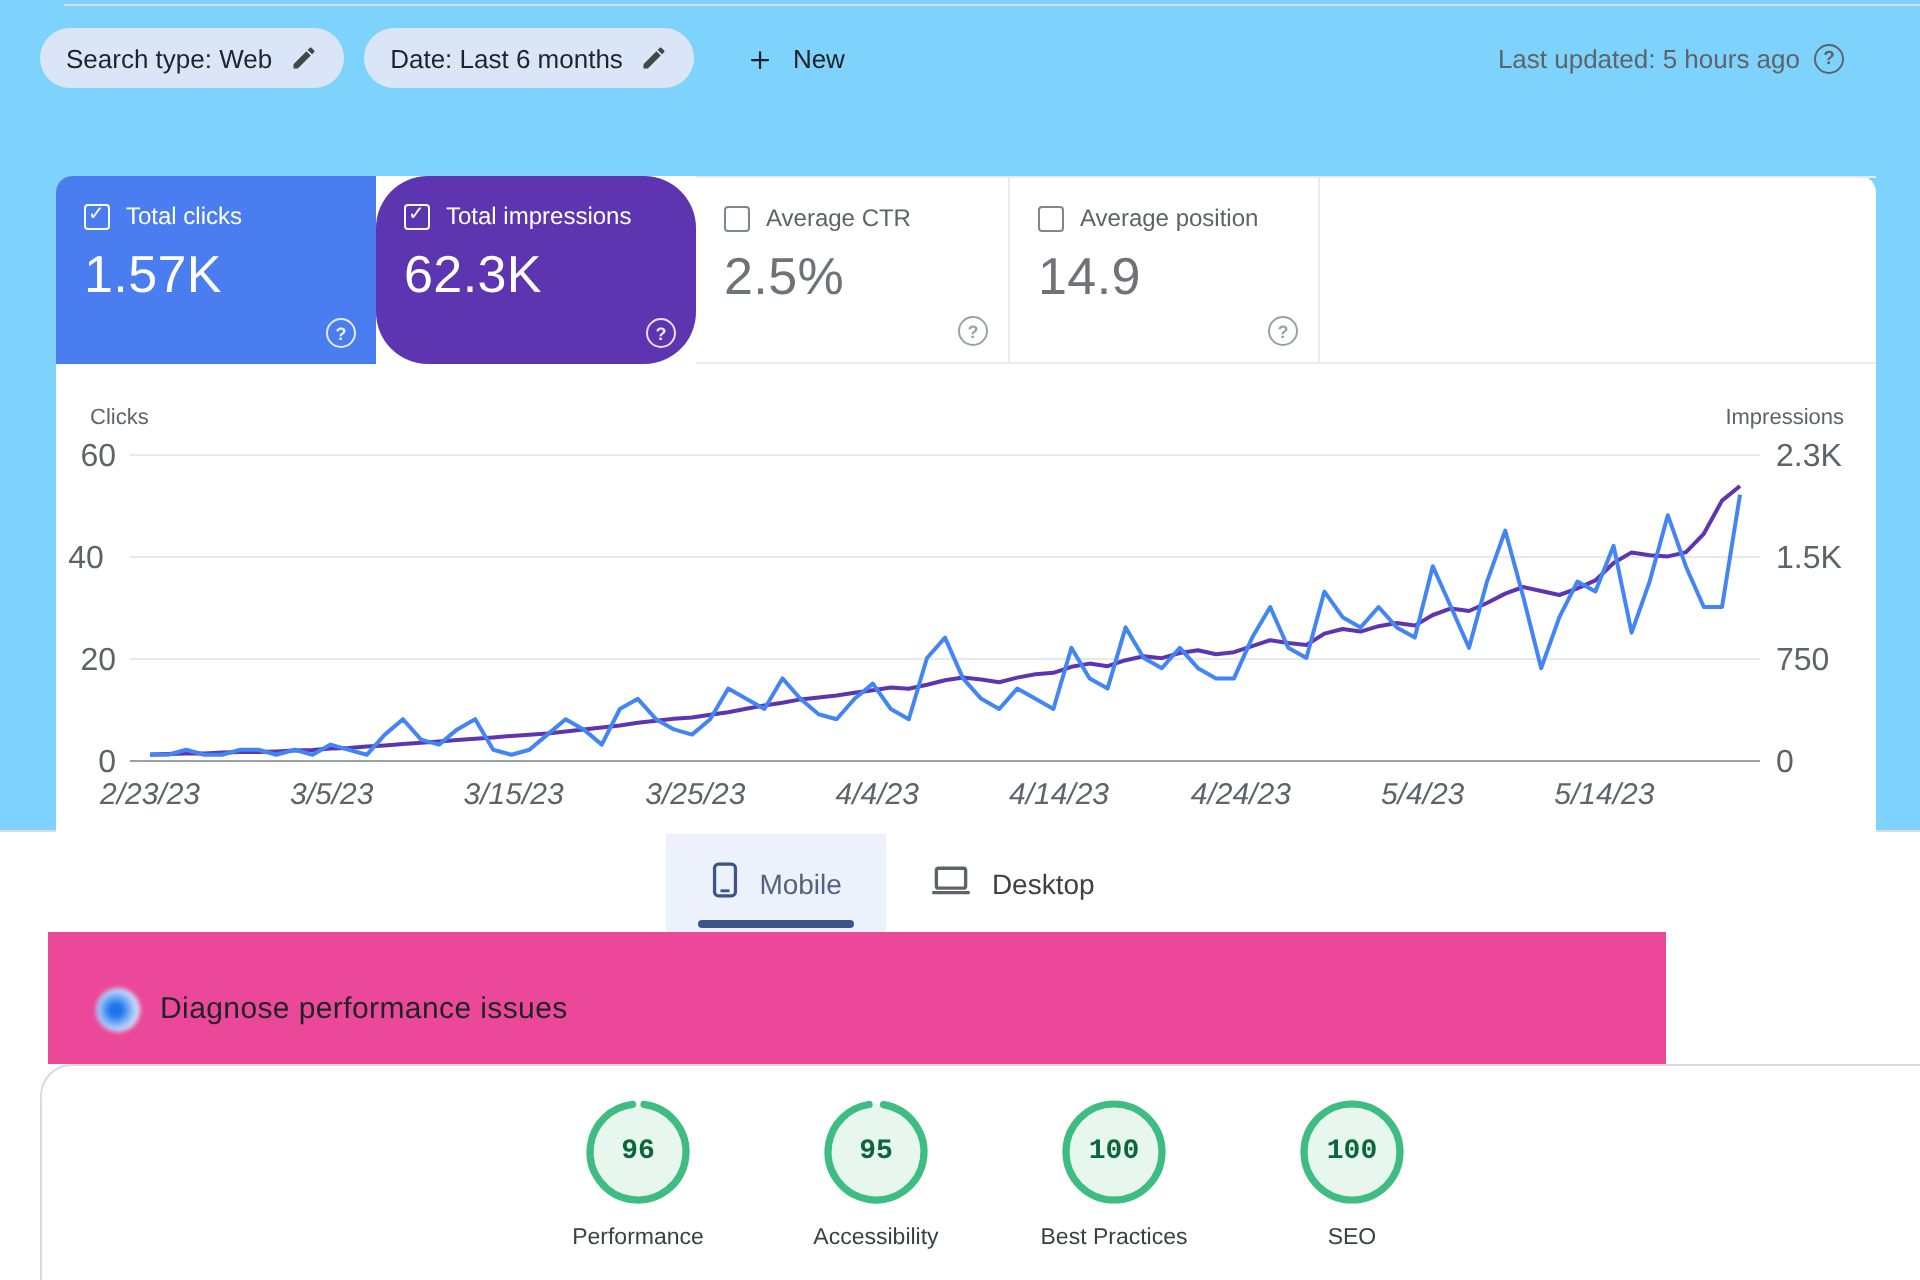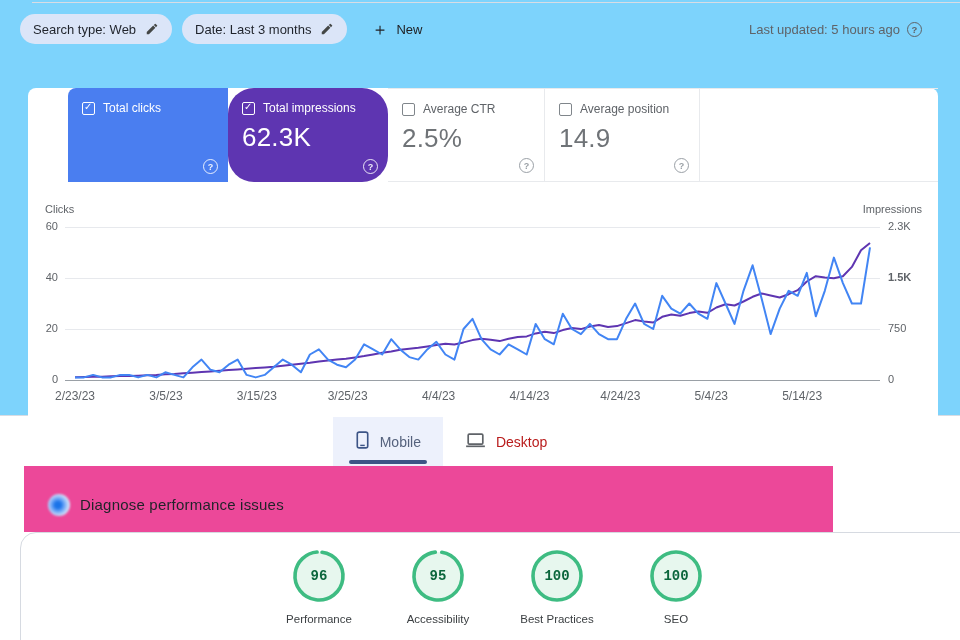--- a/index.html
+++ b/index.html
@@ -17,45 +17,45 @@
   .plus-icon { font-size:17px; line-height:1; color:#202124; font-weight:400; }
 
   .last-updated { position:absolute; right:38px; top:22px; display:flex; align-items:center; gap:7px; font-size:13px; color:#5f6368; }
   .help-circle { width:15px; height:15px; border:1.3px solid #5f6368; border-radius:50%; font-size:9.5px; color:#5f6368; display:flex; align-items:center; justify-content:center; font-weight:700; }
 
   .gsc-card { position:absolute; left:28px; top:88px; width:910px; height:328px; background:#ffffff; border-radius:8px 8px 0 0; }
 
   .cards-row { display:flex; height:94px; }
   .metric-card { position:relative; padding:13px 14px; cursor:pointer; }
   .metric-card.colored { color:#ffffff; }
-  .metric-card.first { border-radius:8px 0 0 0;margin-left:40px; }
+  .metric-card.first { border-radius:8px 0 0 0; }
   .metric-card.plain { background:#ffffff; border-top:1px solid #e8eaed; border-right:1px solid #e8eaed; border-bottom:1px solid #e8eaed; }
   .cards-filler { flex:1; border-top:1px solid #e8eaed; border-bottom:1px solid #e8eaed; }
   .mc-label-row { display:flex; align-items:center; gap:8px; font-size:12px; }
   .metric-card.plain .mc-label-row { color:#5f6368; }
   .mc-checkbox { width:13px; height:13px; border-radius:2px; flex:0 0 auto; position:relative; }
   .mc-checkbox.checked { border:1.6px solid #ffffff; }
   .mc-checkbox.checked::after { content:"✓"; position:absolute; left:1px; top:-2px; font-size:10px; color:#ffffff; }
   .mc-checkbox.unchecked { border:1.6px solid #80868b; }
   .mc-value { font-size:26px; margin-top:7px; letter-spacing:.2px; }
   .metric-card.plain .mc-value { color:#6f7377; }
   .mc-help { position:absolute; right:10px; bottom:8px; width:15px; height:15px; border-radius:50%; font-size:9px; display:flex; align-items:center; justify-content:center; font-weight:700; }
   .metric-card.colored .mc-help { border:1.3px solid rgba(255,255,255,.85); color:rgba(255,255,255,.9); }
   .metric-card.plain .mc-help { border:1.3px solid #9aa0a6; color:#9aa0a6; }
 
   .axis-title { position:absolute; font-size:11px; color:#5f6368; }
-  .tick-label { position:absolute; font-size:11px; color:#5f6368; }
-  .xtick-label { position:absolute; top:301px; font-size:12px; color:#5f6368; transform:translateX(-50%); }
+  .tick-label { position:absolute; font-size:16px; color:#5f6368; }
+  .xtick-label { position:absolute; top:301px; font-size:15px; color:#5f6368; transform:translateX(-50%);font-style:italic; }
   .plot-svg { position:absolute; left:37px; top:139px; overflow:visible; }
 
   
   .tabs-bar { position:absolute; left:0; top:417px; width:902px; height:49px; background:#ffffff; display:flex; justify-content:center; }
   .tab { display:flex; align-items:center; justify-content:center; gap:10px; height:100%; padding:0 22px; font-size:14px; cursor:pointer; position:relative; }
   .tab.active { background:#edf1fc; color:#55627d; }
-  .tab.inactive { color:#b91c1c;text-align:right; }
+  .tab.inactive { color:#404040;text-align:right; }
   .tab.active .tab-underline { position:absolute; left:16px; right:16px; bottom:2px; height:4px; border-radius:3px; background:#3d5586; }
 
   
   .diagnose-row { position:absolute; left:0; top:466px; width:809px; height:66px; background:#ec4899;margin-left:24px; }
   .psi-spinner-icon { position:absolute; left:24px; top:28px; width:22px; height:22px; border-radius:50%;
     background:radial-gradient(circle at 45% 50%, #1a73e8 0 18%, #5d9cf5 35%, #a8c9f8 55%, #e3eefc 75%, rgba(255,255,255,0) 82%);
     filter:blur(1px); }
   .diagnose-title { position:absolute; left:56px; top:30px; font-size:15px; color:#1f2328; letter-spacing:.2px; }
 
   
@@ -76,21 +76,21 @@
 
     <div class="chip">
         <span>Search type: Web</span>
         <span class="pencil-icon">
           <svg width="14" height="14" viewBox="0 0 24 24">
             <path fill="#444746" d="M3 17.25V21h3.75L17.8 9.94l-3.75-3.75L3 17.25zM20.7 7.04a1 1 0 0 0 0-1.41l-2.34-2.34a1 1 0 0 0-1.41 0l-1.83 1.83 3.75 3.75 1.83-1.83z"></path>
           </svg>
         </span>
       </div>
       <div class="chip">
-        <span>Date: Last 3 months</span>
+        <span>Date: Last 6 months</span>
         <span class="pencil-icon">
           <svg width="14" height="14" viewBox="0 0 24 24">
             <path fill="#444746" d="M3 17.25V21h3.75L17.8 9.94l-3.75-3.75L3 17.25zM20.7 7.04a1 1 0 0 0 0-1.41l-2.34-2.34a1 1 0 0 0-1.41 0l-1.83 1.83 3.75 3.75 1.83-1.83z"></path>
           </svg>
         </span>
       </div>
       <div class="new-button" id="new-button">
       <span class="plus-icon">＋</span>
       <span>New</span>
     </div>
@@ -101,20 +101,21 @@
     <span class="help-circle">?</span>
   </div>
 
   <div class="gsc-card">
     <div class="cards-row" id="cards-row">
         <div class="metric-card colored first" style="width: 160px; background: rgb(74, 126, 240);">
           <div class="mc-label-row">
             <span class="mc-checkbox checked"></span>
             <span>Total clicks</span>
           </div>
+          <div class="mc-value">1.57K</div>
           <span class="mc-help">?</span>
         </div>
         <div class="metric-card colored" style="width: 160px; background: rgb(94, 53, 177); border-radius: 26px;">
           <div class="mc-label-row">
             <span class="mc-checkbox checked"></span>
             <span>Total impressions</span>
           </div>
           <div class="mc-value">62.3K</div>
           <span class="mc-help">?</span>
         </div>
@@ -135,27 +136,27 @@
           <span class="mc-help">?</span>
         </div>
         <div class="cards-filler"></div>
       </div>
 
     <span class="axis-title" style="left:17px; top:115px;">Clicks</span>
     <span class="axis-title" style="right:16px; top:115px;">Impressions</span>
 
     <div id="left-ticks">
         <span class="tick-label" style="left: 0px; top: 132px; width: 30px; text-align: right;">60</span>
-        <span class="tick-label" style="left: 0px; top: 183px; width: 30px; text-align: right;">40</span>
+        <span class="tick-label" style="left: 0px; top: 183px; width: 30px; text-align: center;">40</span>
         <span class="tick-label" style="left: 0px; top: 234px; width: 30px; text-align: right;">20</span>
         <span class="tick-label" style="left: 0px; top: 285px; width: 30px; text-align: right;">0</span>
       </div>
     <div id="right-ticks">
         <span class="tick-label" style="left: 860px; top: 132px;">2.3K</span>
-        <span class="tick-label" style="left: 860px; top: 183px; font-weight: bold;">1.5K</span>
+        <span class="tick-label" style="left: 860px; top: 183px;">1.5K</span>
         <span class="tick-label" style="left: 860px; top: 234px;">750</span>
         <span class="tick-label" style="left: 860px; top: 285px;">0</span>
       </div>
     <div id="x-ticks">
         <span class="xtick-label" style="left: 47px;">2/23/23</span>
         <span class="xtick-label" style="left: 137.9px;">3/5/23</span>
         <span class="xtick-label" style="left: 228.8px;">3/15/23</span>
         <span class="xtick-label" style="left: 319.7px;">3/25/23</span>
         <span class="xtick-label" style="left: 410.6px;">4/4/23</span>
         <span class="xtick-label" style="left: 501.5px;">4/14/23</span>

